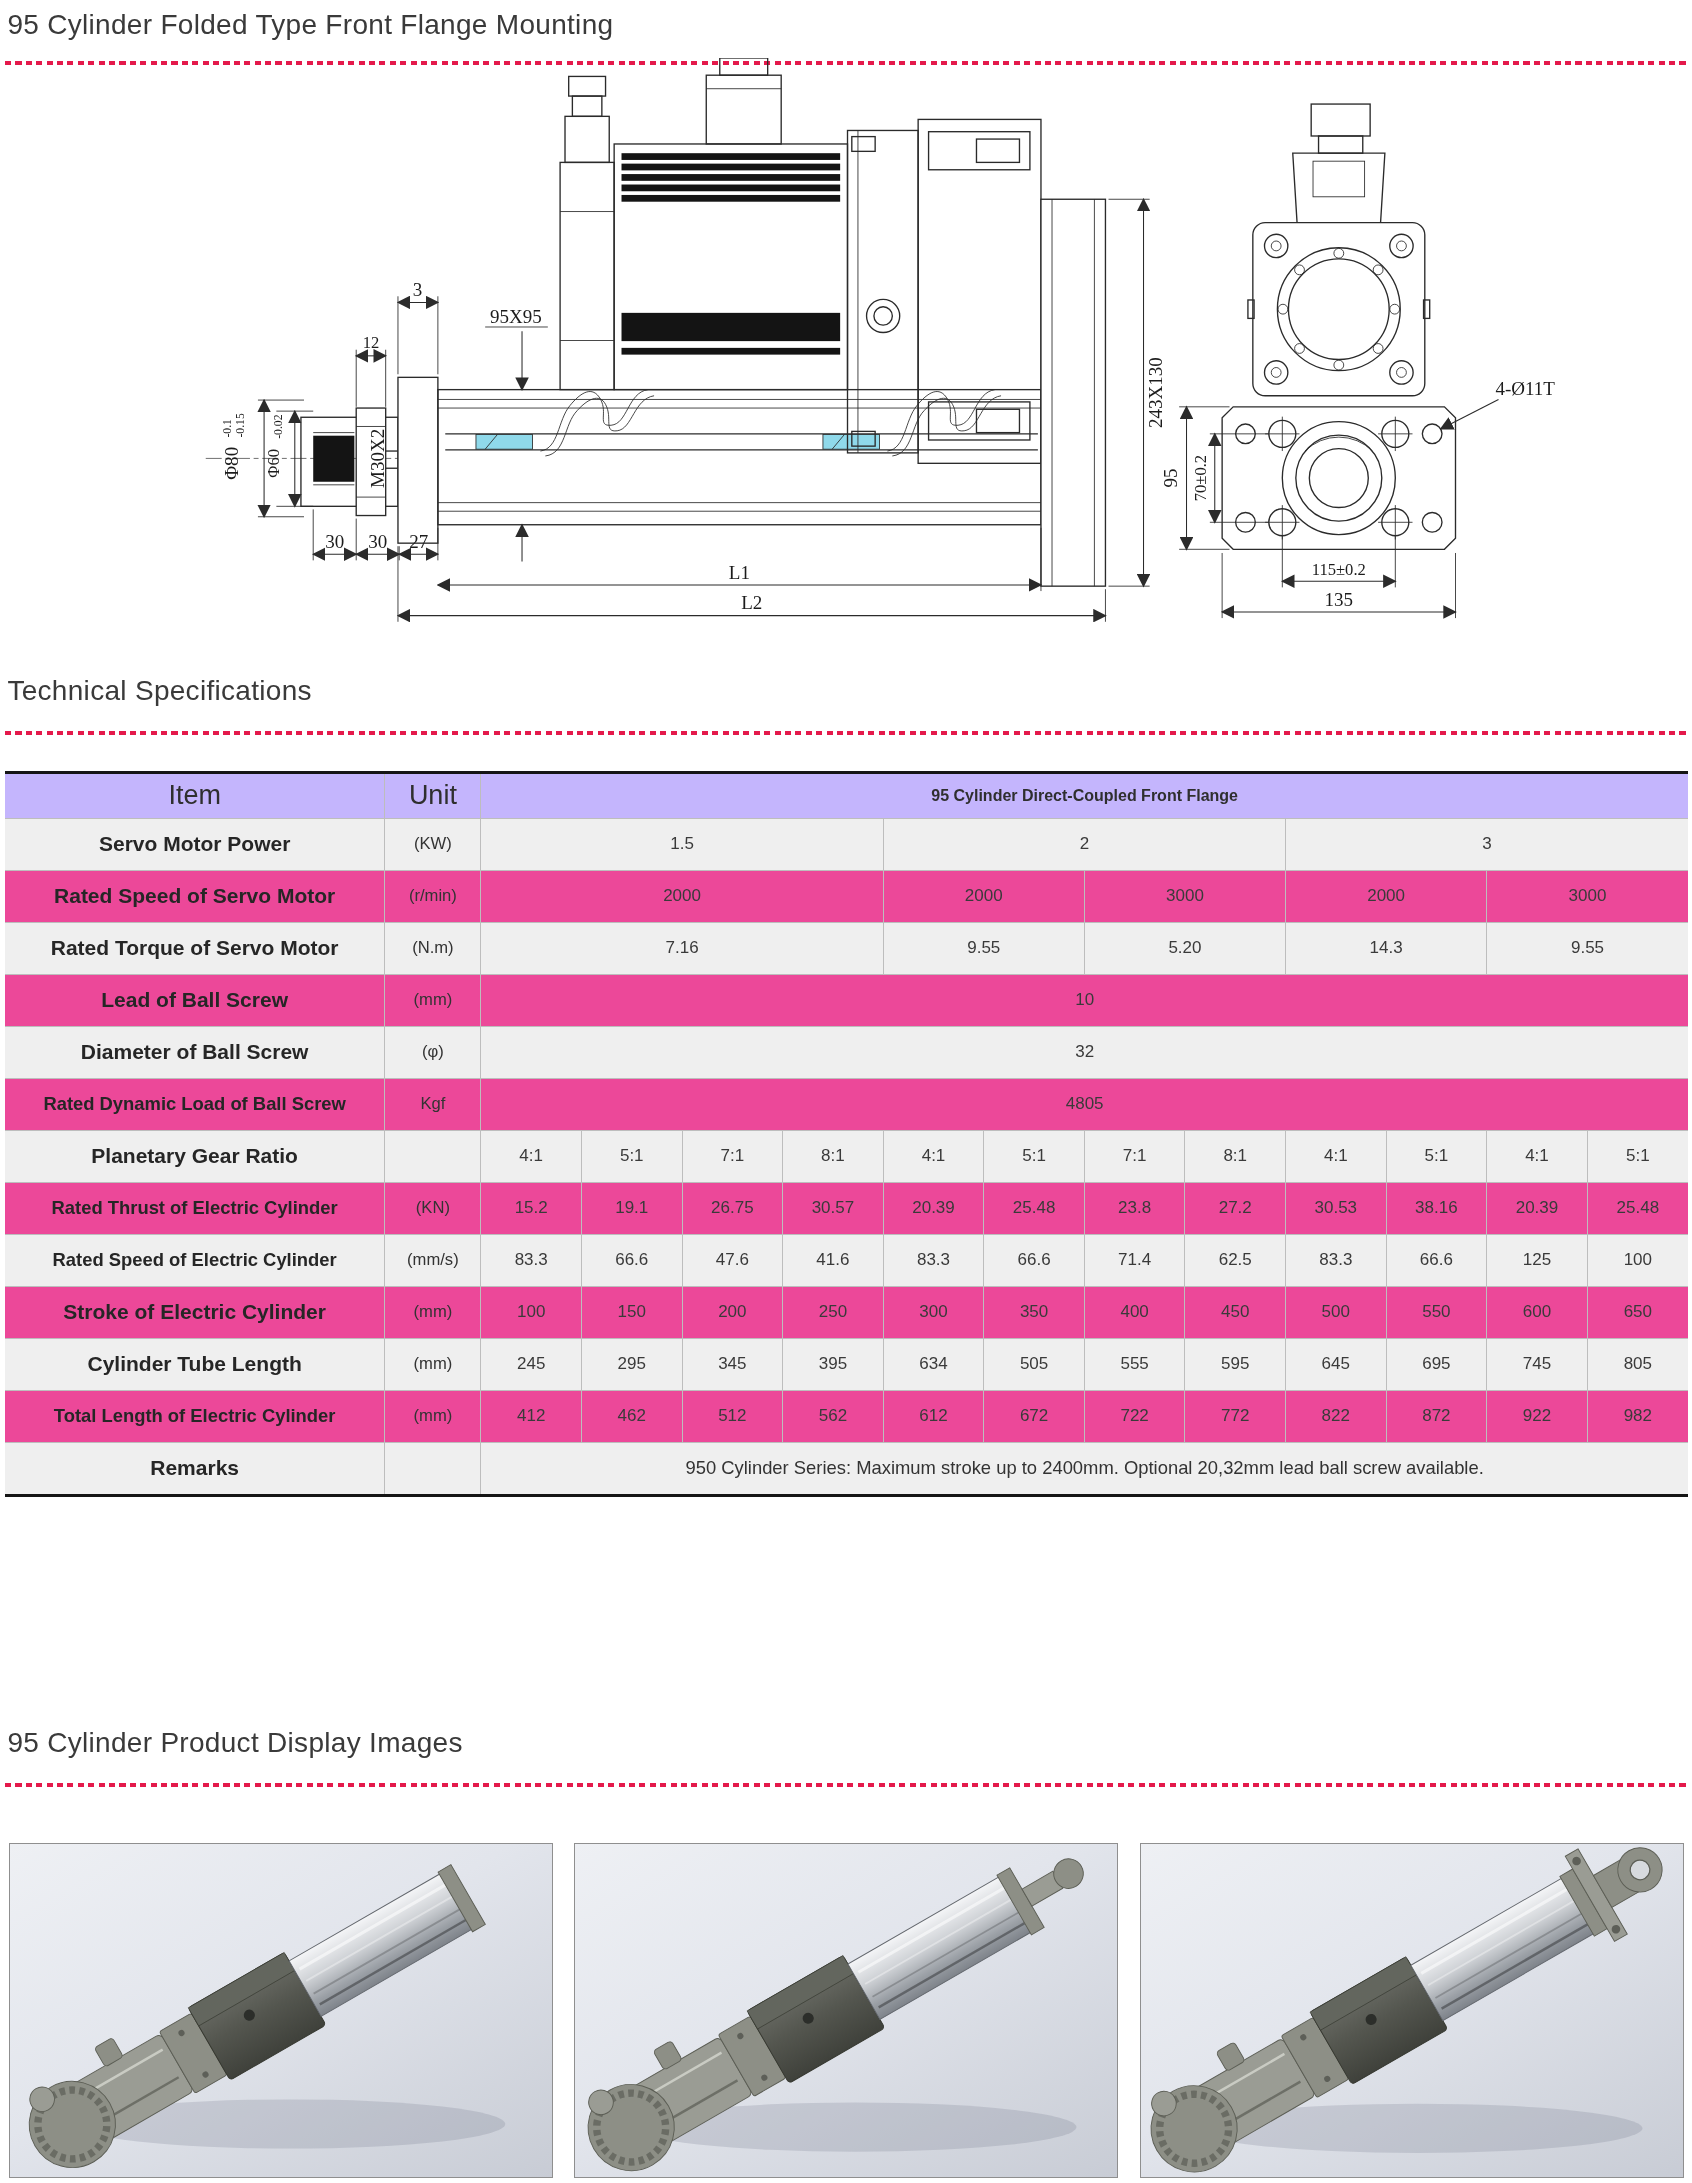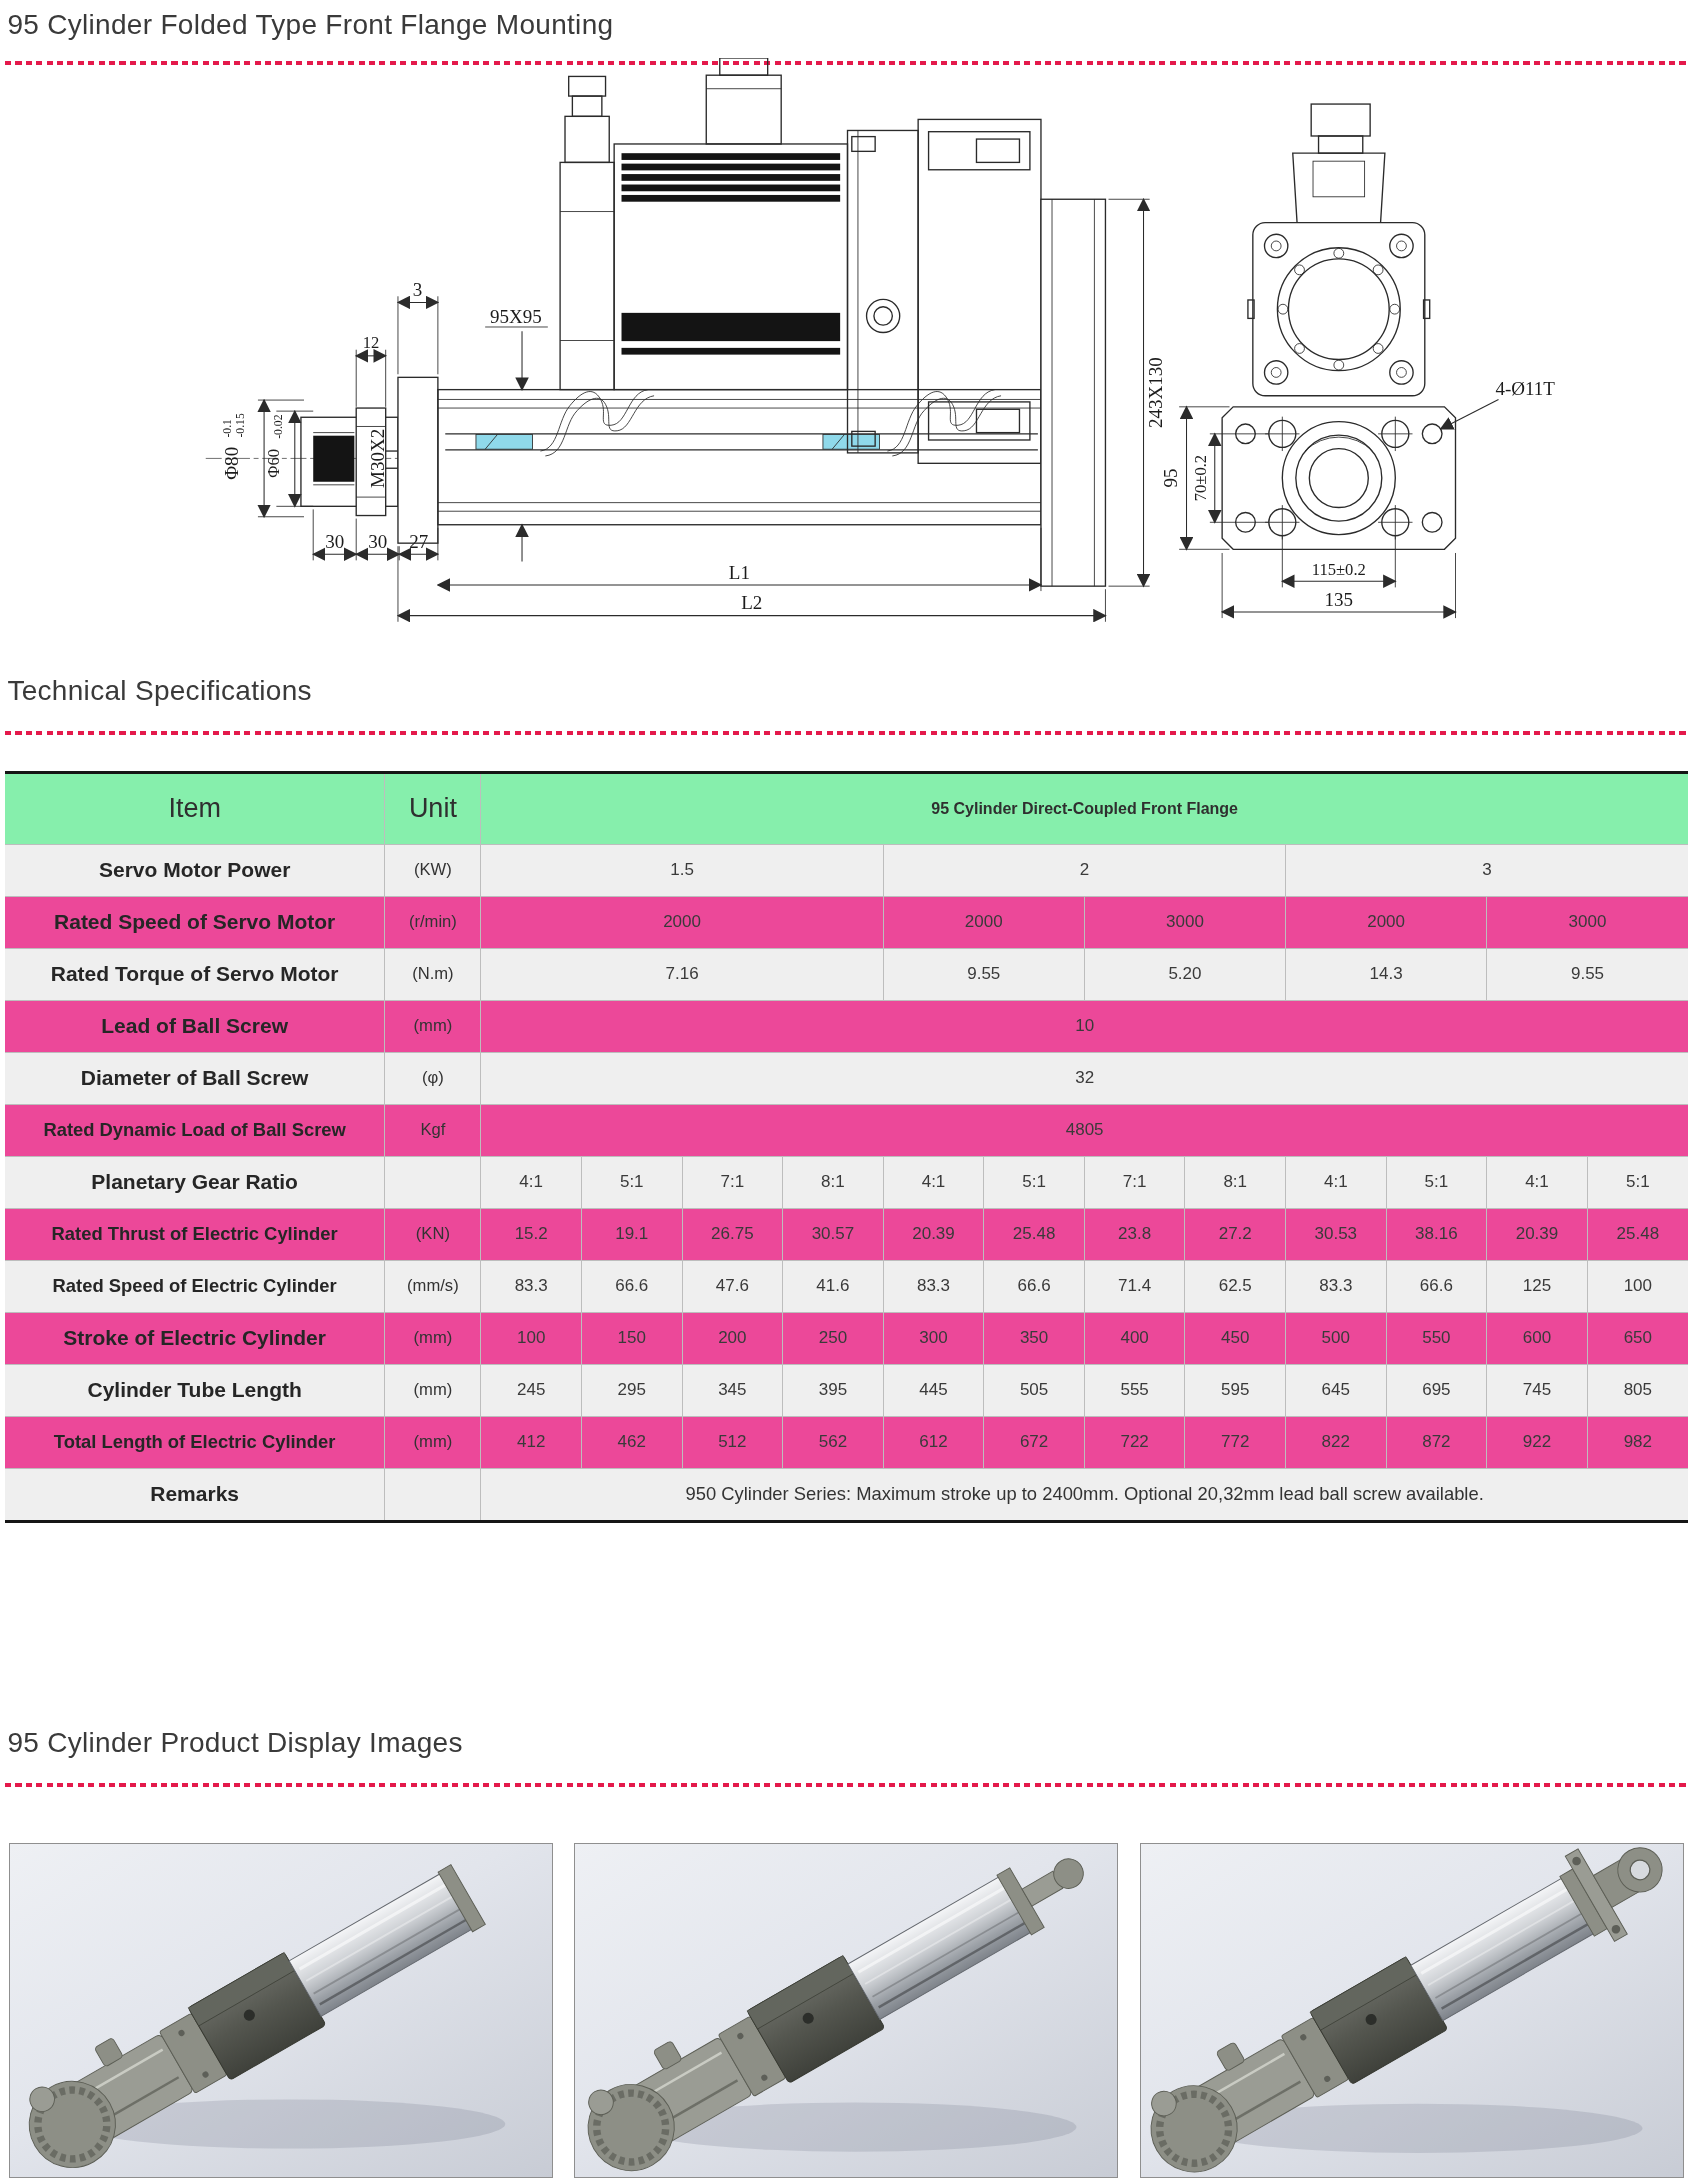--- a/index.html
+++ b/index.html
@@ -27,21 +27,21 @@
   .cyan { fill:#8fd9ea; stroke:#2b2b2b; stroke-width:1.4; }
 
   
   #table-zone { position:absolute; left:4.9px; top:771px; width:1683px; }
   .table-wrap { border-top:3.7px solid #151515; border-bottom:3.7px solid #151515; }
   table.spec { border-collapse:collapse; table-layout:fixed; width:100%; border:hidden; }
   table.spec col.c-item { width:380px; }
   table.spec col.c-unit { width:96px; }
   table.spec th, table.spec td { border:1.2px solid #bdbdbd; text-align:center; vertical-align:middle; padding:0 3.7px; }
   table.spec tr { height:52px; }
-  table.spec tr.hrow { height:70px; background:#86efac; }
+  table.spec tr.hrow { height:44px; background:#c4b5fd; }
   table.spec tr.odd  { background:#efefef; }
   table.spec tr.even { background:#ec4899; }
   th.hcell { font-size:27px; font-weight:400; color:#2f2f2f; }
   th.hseries { font-size:16px; font-weight:700; color:#2f2f2f; }
   th.rl { font-weight:700; color:#262626; font-size:21px; }
   th.rl.sm { font-size:18.4px; }
   td.unit { font-size:16.6px; color:#333; }
   td.val  { font-size:17px; color:#3a3a3a; }
   td.remark { font-size:18.4px; color:#333; }
 
@@ -413,21 +413,21 @@
               <td class="val" colspan="1">600</td>
               <td class="val" colspan="1">650</td>
             </tr>
             <tr class="odd">
     <th class="rl">Cylinder Tube Length</th>
     <td class="unit">(mm)</td>
               <td class="val" colspan="1">245</td>
               <td class="val" colspan="1">295</td>
               <td class="val" colspan="1">345</td>
               <td class="val" colspan="1">395</td>
-              <td class="val" colspan="1">445</td>
+              <td class="val" colspan="1">634</td>
               <td class="val" colspan="1">505</td>
               <td class="val" colspan="1">555</td>
               <td class="val" colspan="1">595</td>
               <td class="val" colspan="1">645</td>
               <td class="val" colspan="1">695</td>
               <td class="val" colspan="1">745</td>
               <td class="val" colspan="1">805</td>
             </tr>
             <tr class="even">
     <th class="rl sm">Total Length of Electric Cylinder</th>

